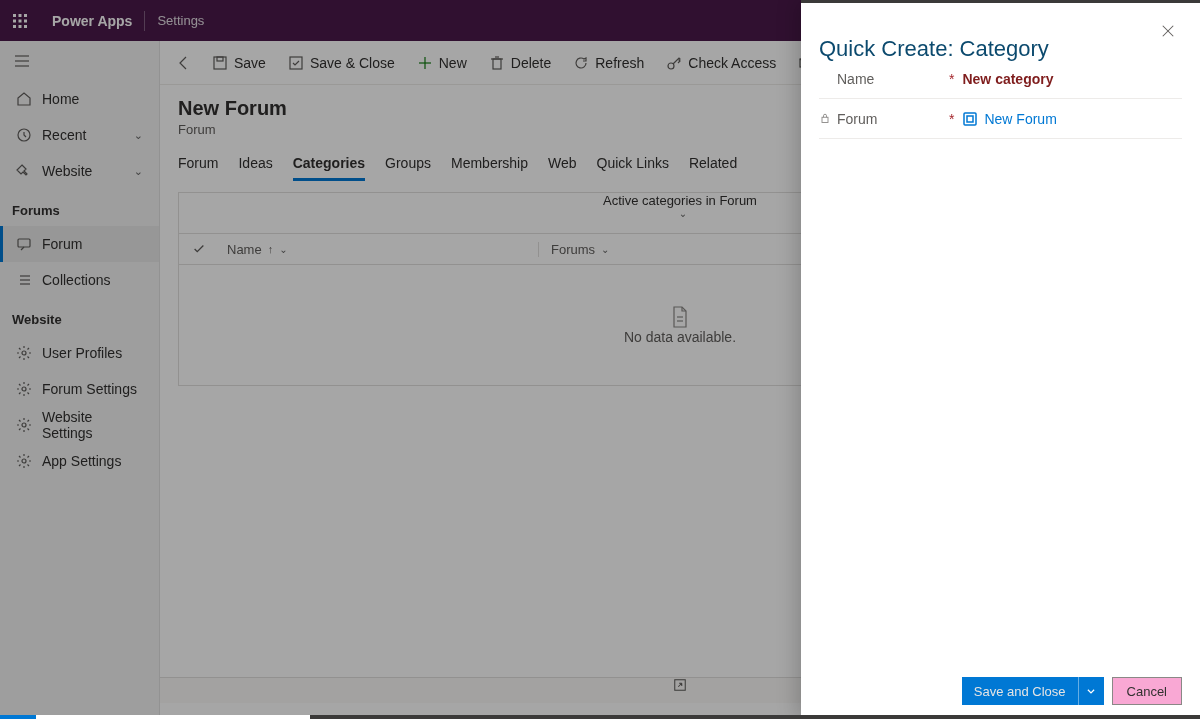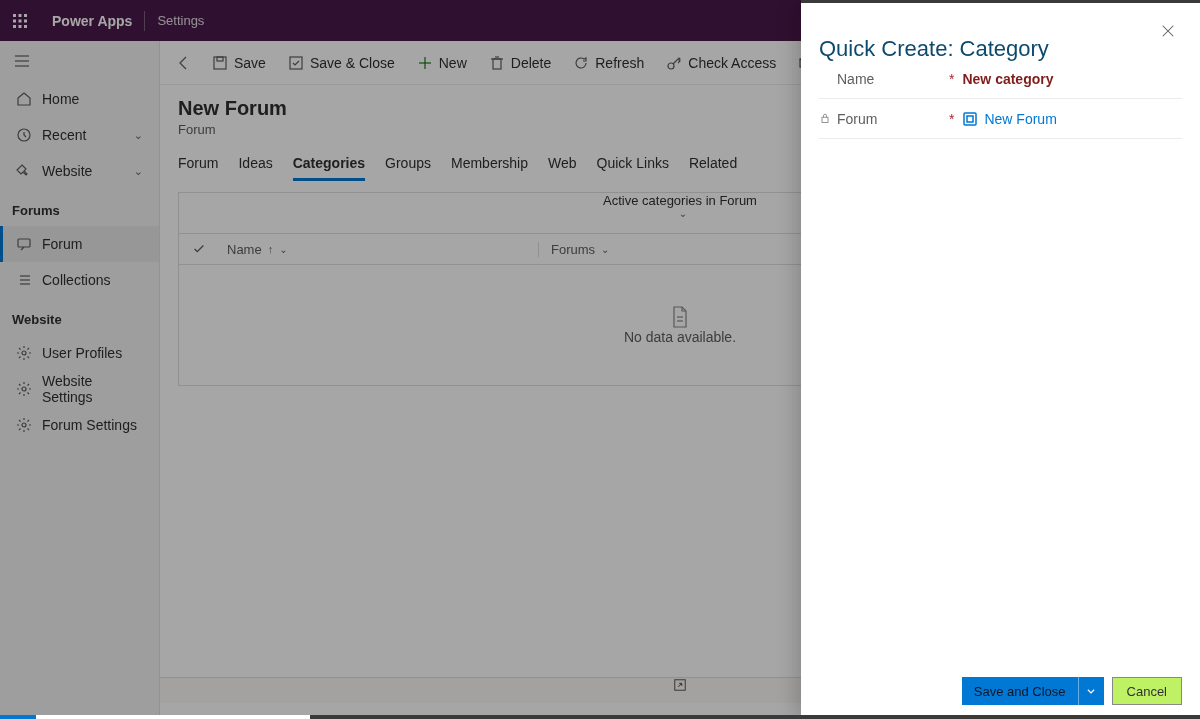--- a/index.html
+++ b/index.html
@@ -62,24 +62,24 @@
 .panel-body { flex: 1; padding: 0 18px; overflow: auto; }
 .field-row { display: flex; align-items: center; min-height: 40px; border-bottom: 1px solid #edebe9; font-size: 14px; }
 .field-label { width: 130px; color: #605e5c; display: flex; align-items: center; gap: 4px; }
 .field-req { color: #a4262c; font-size: 14px; margin-left: auto; margin-right: 8px; }
 .field-lock { width: 14px; color: #8a8886; }
 .field-val { flex: 1; color: #7f1d1d; }
 .field-link { color: #0078d4; display: flex; align-items: center; gap: 6px; }
 .field-link svg { width: 16px; height: 16px; stroke: #0078d4; fill: none; stroke-width: 1.5; }
 
 .panel-foot { height: 56px; display: flex; align-items: center; justify-content: flex-end; padding: 0 18px; gap: 8px; }
-.btn-primary { background: #0078d4; color: #0f172a; border: none; height: 28px; padding: 0 12px; font-size: 13px; cursor: pointer; display: flex; align-items: center; }
+.btn-primary { background: #0078d4; color: #e5e5e5; border: none; height: 28px; padding: 0 12px; font-size: 13px; cursor: pointer; display: flex; align-items: center; }
 .btn-split { display: flex; }
 .btn-split .chev-btn { background: #0078d4; color: #fff; border: none; border-left: 1px solid rgba(255,255,255,0.4); width: 26px; height: 28px; cursor: pointer; display: flex; align-items: center; justify-content: center; }
-.btn-secondary { background: #bef264; border: 1px solid #8a8886; color: #323130; height: 28px; padding: 0 14px; font-size: 13px; cursor: pointer; }
+.btn-secondary { background: #f9a8d4; border: 1px solid #8a8886; color: #323130; height: 28px; padding: 0 14px; font-size: 13px; cursor: pointer; }
 
 .footer-strip { position: absolute; left: 0; right: 0; bottom: 0; height: 4px; background: linear-gradient(to right, #0078d4 0 36px, #fff 36px 310px, #3b3a39 310px 100%); }
 </style>
 </head>
 <body>
 
 <div class="topbar">
   <div class="waffle">
     <svg width="16" height="16" viewBox="0 0 16 16">
         <rect x="1" y="1" width="3" height="3"></rect>
@@ -165,30 +165,39 @@
         </span>
       <span>User Profiles</span>
     </div>
     <div class="rail-item">
       <span class="rail-icon">
           <svg viewBox="0 0 16 16">
             <circle cx="8" cy="8" r="2"></circle>
             <path d="M8 1v2M8 13v2M1 8h2M13 8h2M3 3l1.5 1.5M11.5 11.5L13 13M13 3l-1.5 1.5M4.5 11.5L3 13"></path>
           </svg>
         </span>
-      <span>Website Settings</span>
+      <span>Forum Settings</span>
     </div>
     <div class="rail-item">
       <span class="rail-icon">
           <svg viewBox="0 0 16 16">
             <circle cx="8" cy="8" r="2"></circle>
             <path d="M8 1v2M8 13v2M1 8h2M13 8h2M3 3l1.5 1.5M11.5 11.5L13 13M13 3l-1.5 1.5M4.5 11.5L3 13"></path>
           </svg>
         </span>
-      <span>Forum Settings</span>
+      <span>Website Settings</span>
+    </div>
+    <div class="rail-item">
+      <span class="rail-icon">
+          <svg viewBox="0 0 16 16">
+            <circle cx="8" cy="8" r="2"></circle>
+            <path d="M8 1v2M8 13v2M1 8h2M13 8h2M3 3l1.5 1.5M11.5 11.5L13 13M13 3l-1.5 1.5M4.5 11.5L3 13"></path>
+          </svg>
+        </span>
+      <span>App Settings</span>
     </div>
   </div>
 
   <div class="main">
     <div class="cmdbar">
       <div class="cmdbtn backbtn">
         <span class="ico">
             <svg viewBox="0 0 16 16">
               <path d="M10 2L4 8l6 6"></path>
             </svg>

